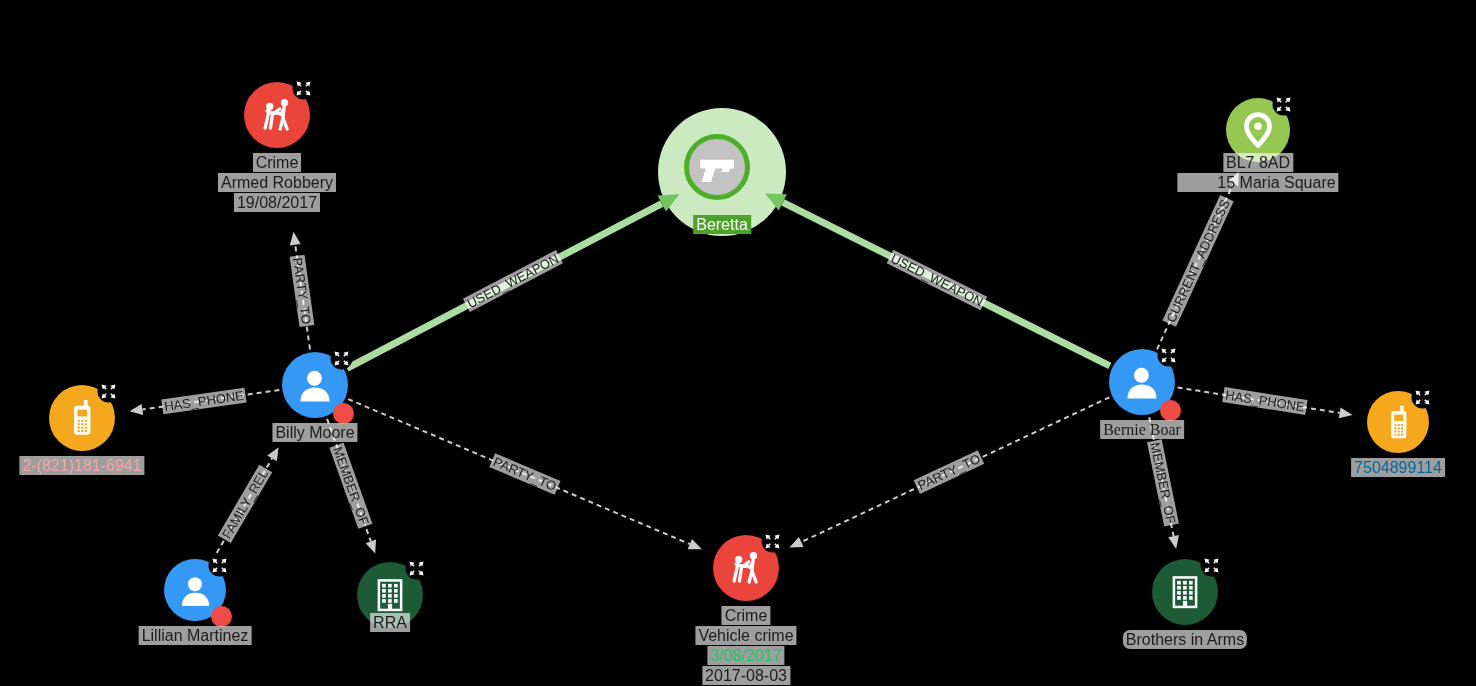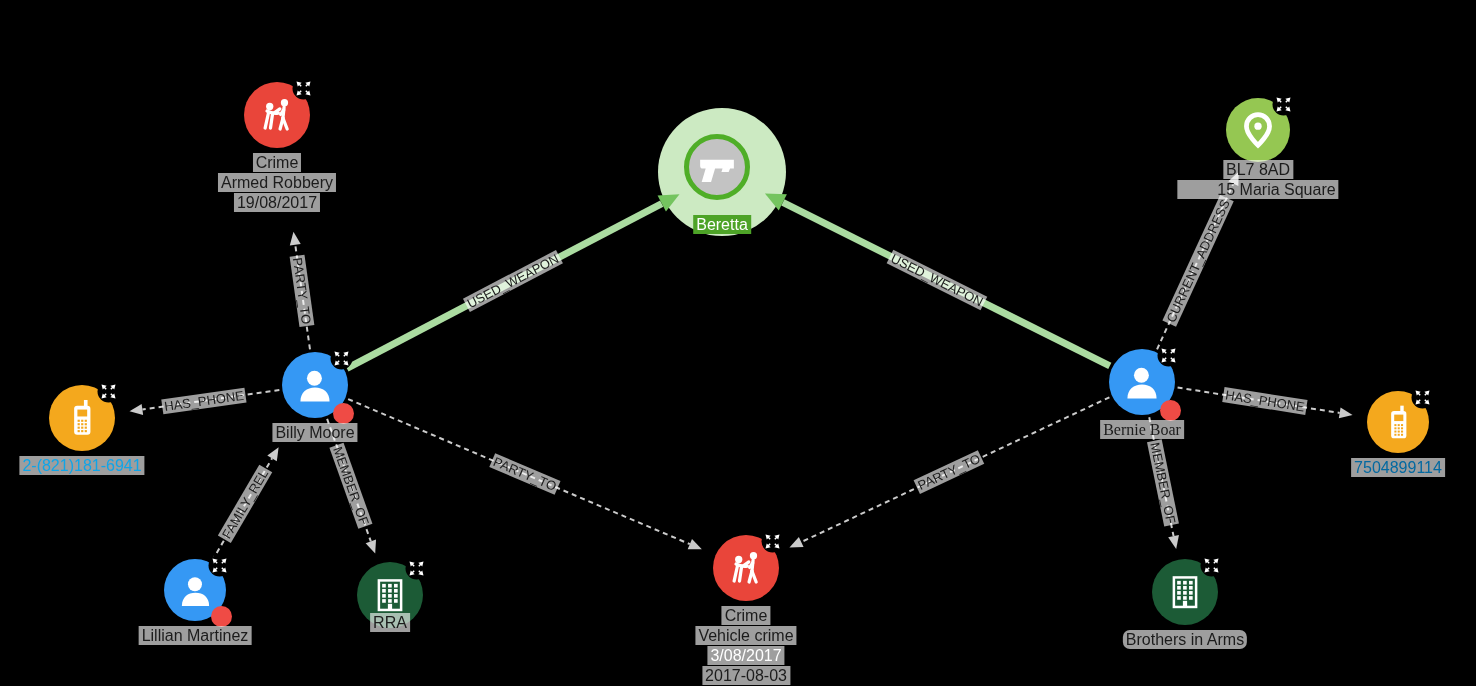--- a/index.html
+++ b/index.html
@@ -121,21 +121,21 @@
           </g>
           <g fill="#fff">
             <polygon points="4.3,4.3 9.2,5.5 5.5,9.2"></polygon>
             <polygon points="17.7,4.3 12.8,5.5 16.5,9.2"></polygon>
             <polygon points="4.3,17.7 5.5,12.8 9.2,16.5"></polygon>
             <polygon points="17.7,17.7 16.5,12.8 12.8,16.5"></polygon>
           </g>
         </svg>
       </div>
     </div>
-    <div class="node-labels" style="left: 1258px; top: 160px; justify-content: flex-end;">
+    <div class="node-labels" style="left: 1258px; top: 153px; justify-content: flex-end;">
       <div class="label-line" style="background: rgba(255, 255, 255, 0.62); color: rgb(28, 28, 28);">BL7 8AD</div>
       <div class="label-line" style="background: rgba(255, 255, 255, 0.62); color: rgb(28, 28, 28); padding-left: 40px;">15 Maria Square</div>
     </div>
     <div class="node" style="left: 282px; top: 352px; width: 66px; height: 66px; background: rgb(53, 152, 244);">
       <svg viewBox="0 0 24 24" width="46" height="46">
         <circle cx="11.7" cy="8.5" r="3.9" fill="#fff"></circle>
         <path d="M4.4 20.6 C4.4 15.8 7.7 13.3 12 13.3 C16.3 13.3 19.6 15.8 19.6 20.6 Z" fill="#fff"></path>
       </svg>
       <div class="badge-expand" style="right: -5px; top: -5px;">
         <svg viewBox="0 0 22 22" width="23" height="23">
@@ -216,21 +216,21 @@
           <g fill="#fff">
             <polygon points="4.3,4.3 9.2,5.5 5.5,9.2"></polygon>
             <polygon points="17.7,4.3 12.8,5.5 16.5,9.2"></polygon>
             <polygon points="4.3,17.7 5.5,12.8 9.2,16.5"></polygon>
             <polygon points="17.7,17.7 16.5,12.8 12.8,16.5"></polygon>
           </g>
         </svg>
       </div>
     </div>
     <div class="node-labels" style="left: 82px; top: 456px;">
-      <div class="label-line" style="background: rgba(255, 255, 255, 0.62); color: #0ea5e9;">2-(821)181-6941</div>
+      <div class="label-line" style="background: rgba(255, 255, 255, 0.62); color: #fca5a5;">2-(821)181-6941</div>
     </div>
     <div class="node" style="left: 1367px; top: 391px; width: 62px; height: 62px; background: rgb(244, 168, 29);">
       <svg viewBox="0 0 24 24" width="43" height="43">
         <rect x="13" y="2.6" width="1.9" height="3.4" fill="#fff"></rect>
         <rect x="7.9" y="5.6" width="8.5" height="15.2" rx="1.6" fill="#fff"></rect>
         <rect x="9.6" y="7.6" width="5.1" height="3.6" fill="#f4a81d"></rect>
         <rect x="9.7" y="12.9" width="1.15" height="1.1" fill="#f4a81d"></rect>
         <rect x="11.549999999999999" y="12.9" width="1.15" height="1.1" fill="#f4a81d"></rect>
         <rect x="13.399999999999999" y="12.9" width="1.15" height="1.1" fill="#f4a81d"></rect>
         <rect x="9.7" y="14.700000000000001" width="1.15" height="1.1" fill="#f4a81d"></rect>
@@ -358,21 +358,21 @@
             <polygon points="17.7,4.3 12.8,5.5 16.5,9.2"></polygon>
             <polygon points="4.3,17.7 5.5,12.8 9.2,16.5"></polygon>
             <polygon points="17.7,17.7 16.5,12.8 12.8,16.5"></polygon>
           </g>
         </svg>
       </div>
     </div>
     <div class="node-labels" style="left: 746px; top: 606px;">
       <div class="label-line" style="background: rgba(255, 255, 255, 0.62); color: rgb(28, 28, 28);">Crime</div>
       <div class="label-line" style="background: rgba(255, 255, 255, 0.62); color: rgb(28, 28, 28);">Vehicle crime</div>
-      <div class="label-line" style="background: rgba(255, 255, 255, 0.62); color: #ffffff;">3/08/2017</div>
+      <div class="label-line" style="background: rgba(255, 255, 255, 0.62); color: #22c55e;">3/08/2017</div>
       <div class="label-line" style="background: rgba(255, 255, 255, 0.62); color: rgb(28, 28, 28);">2017-08-03</div>
     </div>
     <div class="node" style="left: 1152px; top: 559px; width: 66px; height: 66px; background: rgb(28, 91, 54);">
       <svg viewBox="0 0 24 24" width="46" height="46">
         <rect x="6.2" y="4.4" width="11.6" height="15.4" fill="none" stroke="#fff" stroke-width="1.3"></rect>
         <rect x="7.9" y="6.2" width="1.9" height="1.9" fill="#fff"></rect>
         <rect x="11" y="6.2" width="1.9" height="1.9" fill="#fff"></rect>
         <rect x="14.100000000000001" y="6.2" width="1.9" height="1.9" fill="#fff"></rect>
         <rect x="7.9" y="8.85" width="1.9" height="1.9" fill="#fff"></rect>
         <rect x="11" y="8.85" width="1.9" height="1.9" fill="#fff"></rect>

